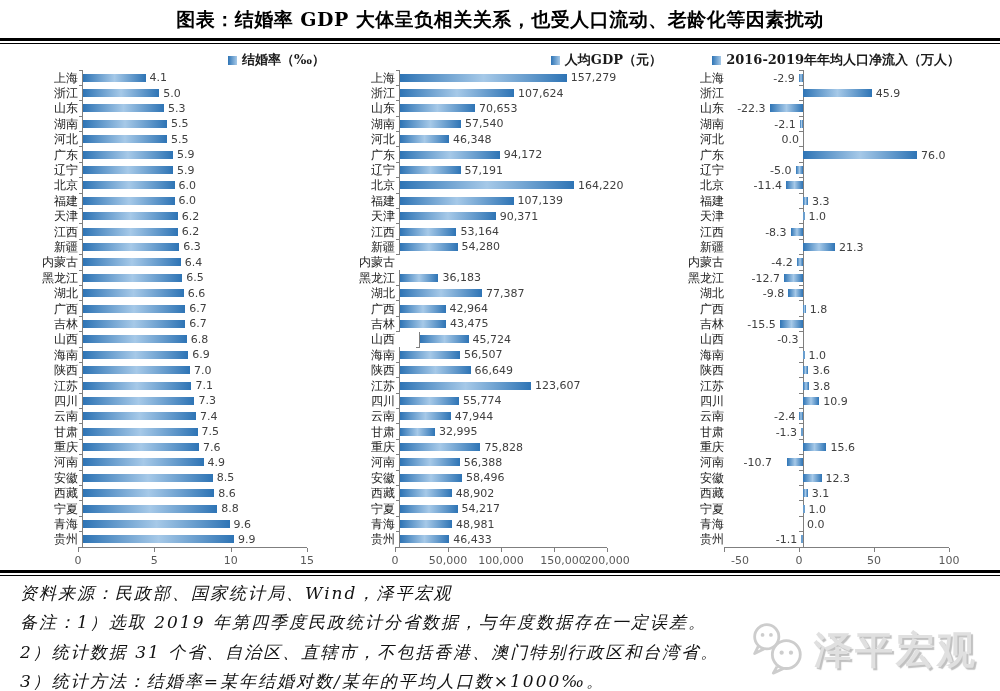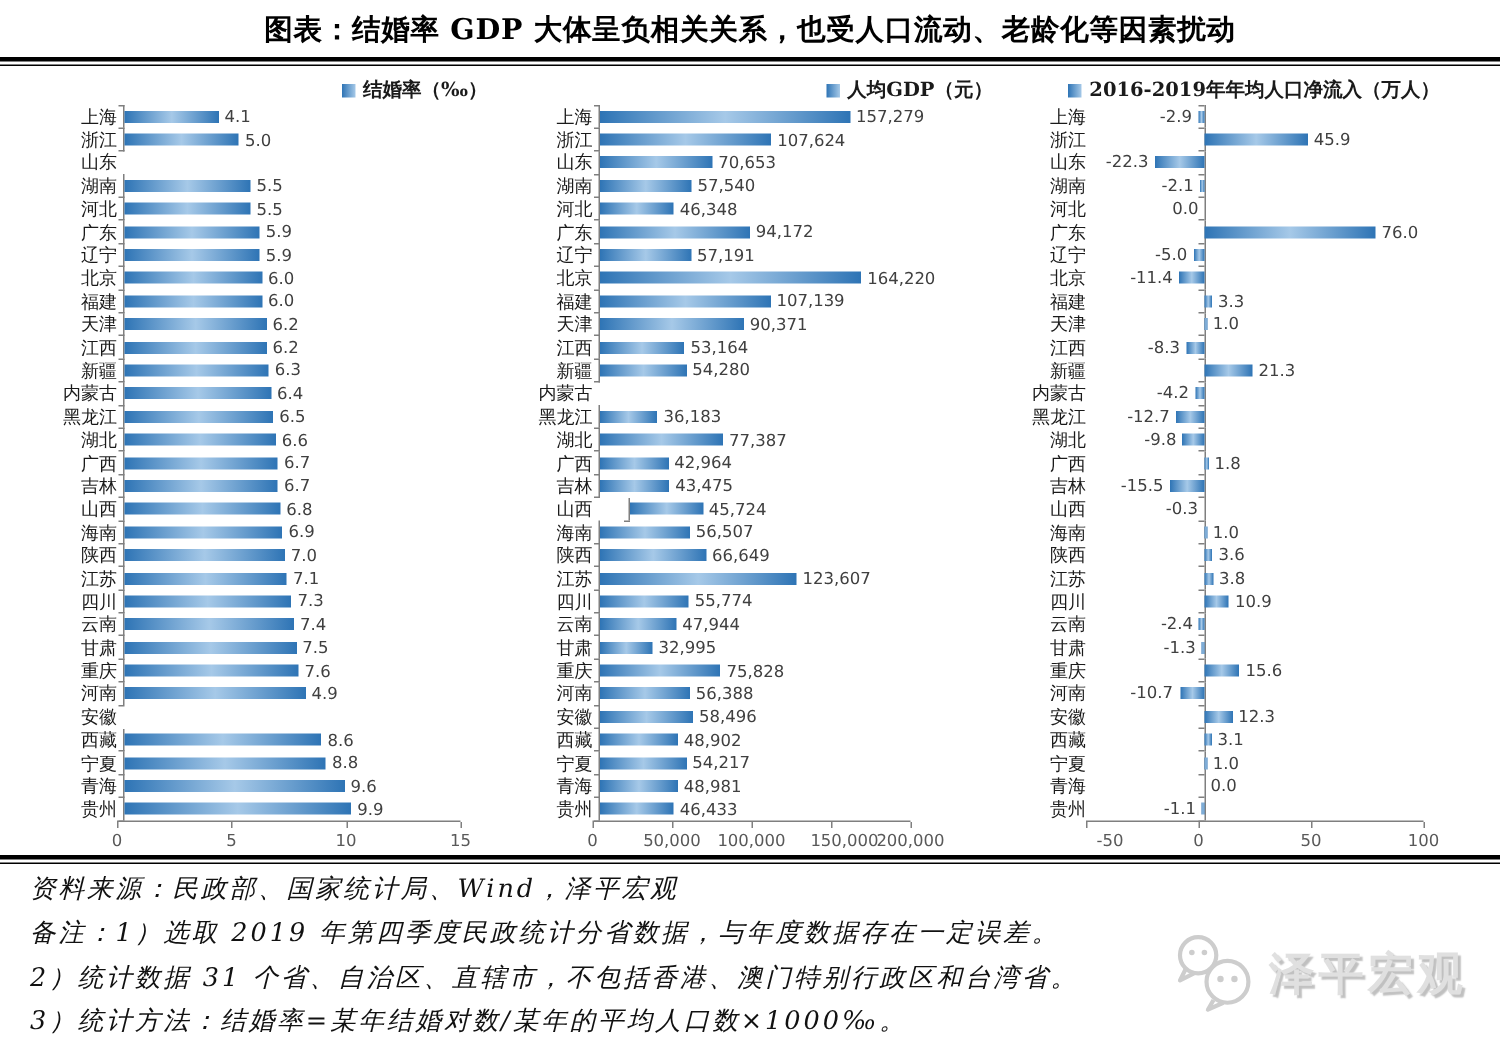--- a/index.html
+++ b/index.html
@@ -34,21 +34,21 @@
   .axis{position:relative;border-top:1px solid #7F7F7F;height:22px}
   .x-tick{position:absolute;top:0;width:1px;height:4px;background:#7F7F7F}
   .x-lab{position:absolute;top:6px;transform:translateX(-50%);font-size:11px;color:#595959;white-space:nowrap}
   .zero-line{position:absolute;top:0;bottom:0;width:1px;background:#7F7F7F}
   .bar3{position:absolute;height:8px;top:50%;margin-top:-4px;background:linear-gradient(90deg,#2E74B5 0%,#A6C9E8 50%,#2E74B5 100%)}
   .val3{position:absolute;font-size:11px;color:#404040;white-space:nowrap;top:50%;transform:translateY(-50%)}
   .footer{padding:7px 20px 0;font-family:"DejaVu Serif",serif;font-style:italic;font-size:17px;color:#111;letter-spacing:2px}
   .footer p{margin:0 0 8px;line-height:1.25}
   .watermark{position:absolute;right:22px;bottom:12px;display:flex;align-items:center;gap:8px}
   .wm-text{
-    font-family:"DejaVu Serif",serif;font-weight:bold;font-size:30px;color:#e0e0e0;
+    font-family:"DejaVu Serif",serif;font-weight:bold;font-size:38px;color:#e0e0e0;
     text-shadow:2px 2px 1px #c0c0c0;letter-spacing:3px;line-height:1;
   }
 </style>
 </head>
 <body>
 
 <div class="title">图表：结婚率 GDP 大体呈负相关关系，也受人口流动、老龄化等因素扰动</div>
 
 <div class="double-rule">
   <div class="thick"></div>
@@ -75,20 +75,25 @@
         <div class="row">
           <span class="cat" style="width: 58px;">浙江</span>
           <div class="track" style="width: 229px;">
             <div class="bar" style="width: 76.3px;"></div>
             <span class="val">5.0</span>
             <span class="cat-tick" style="left: -4px;"></span>
           </div>
         </div>
         <div class="row">
           <span class="cat" style="width: 58px;">山东</span>
+          <div class="track" style="width: 229px;">
+            <div class="bar" style="width: 80.9px;"></div>
+            <span class="val">5.3</span>
+            <span class="cat-tick" style="left: -4px;"></span>
+          </div>
         </div>
         <div class="row">
           <span class="cat" style="width: 58px;">湖南</span>
           <div class="track" style="width: 229px;">
             <div class="bar" style="width: 84px;"></div>
             <span class="val">5.5</span>
             <span class="cat-tick" style="left: -4px;"></span>
           </div>
         </div>
         <div class="row">
@@ -262,20 +267,25 @@
         <div class="row">
           <span class="cat" style="width: 58px;">河南</span>
           <div class="track" style="width: 229px;">
             <div class="bar" style="width: 120.6px;"></div>
             <span class="val">4.9</span>
             <span class="cat-tick" style="left: -4px;"></span>
           </div>
         </div>
         <div class="row">
           <span class="cat" style="width: 58px;">安徽</span>
+          <div class="track" style="width: 229px;">
+            <div class="bar" style="width: 129.8px;"></div>
+            <span class="val">8.5</span>
+            <span class="cat-tick" style="left: -4px;"></span>
+          </div>
         </div>
         <div class="row">
           <span class="cat" style="width: 58px;">西藏</span>
           <div class="track" style="width: 229px;">
             <div class="bar" style="width: 131.3px;"></div>
             <span class="val">8.6</span>
             <span class="cat-tick" style="left: -4px;"></span>
           </div>
         </div>
         <div class="row">
@@ -810,21 +820,21 @@
             <div class="bar3" style="width: 23.4px; left: 75px;"></div>
             <span class="val3" style="left: 102.4px;">15.6</span>
             <span class="cat-tick" style="left: 71px;"></span>
           </div>
         </div>
         <div class="row">
           <span class="cat" style="width: 50px;">河南</span>
           <div class="track" style="width: 225px;">
             <span class="zero-line" style="left: 75px;"></span>
             <div class="bar3" style="width: 16px; left: 59px;"></div>
-            <span class="val3" style="right: 171px;">-10.7</span>
+            <span class="val3" style="right: 181px;">-10.7</span>
             <span class="cat-tick" style="left: 71px;"></span>
           </div>
         </div>
         <div class="row">
           <span class="cat" style="width: 50px;">安徽</span>
           <div class="track" style="width: 225px;">
             <span class="zero-line" style="left: 75px;"></span>
             <div class="bar3" style="width: 18.5px; left: 75px;"></div>
             <span class="val3" style="left: 97.5px;">12.3</span>
             <span class="cat-tick" style="left: 71px;"></span>

